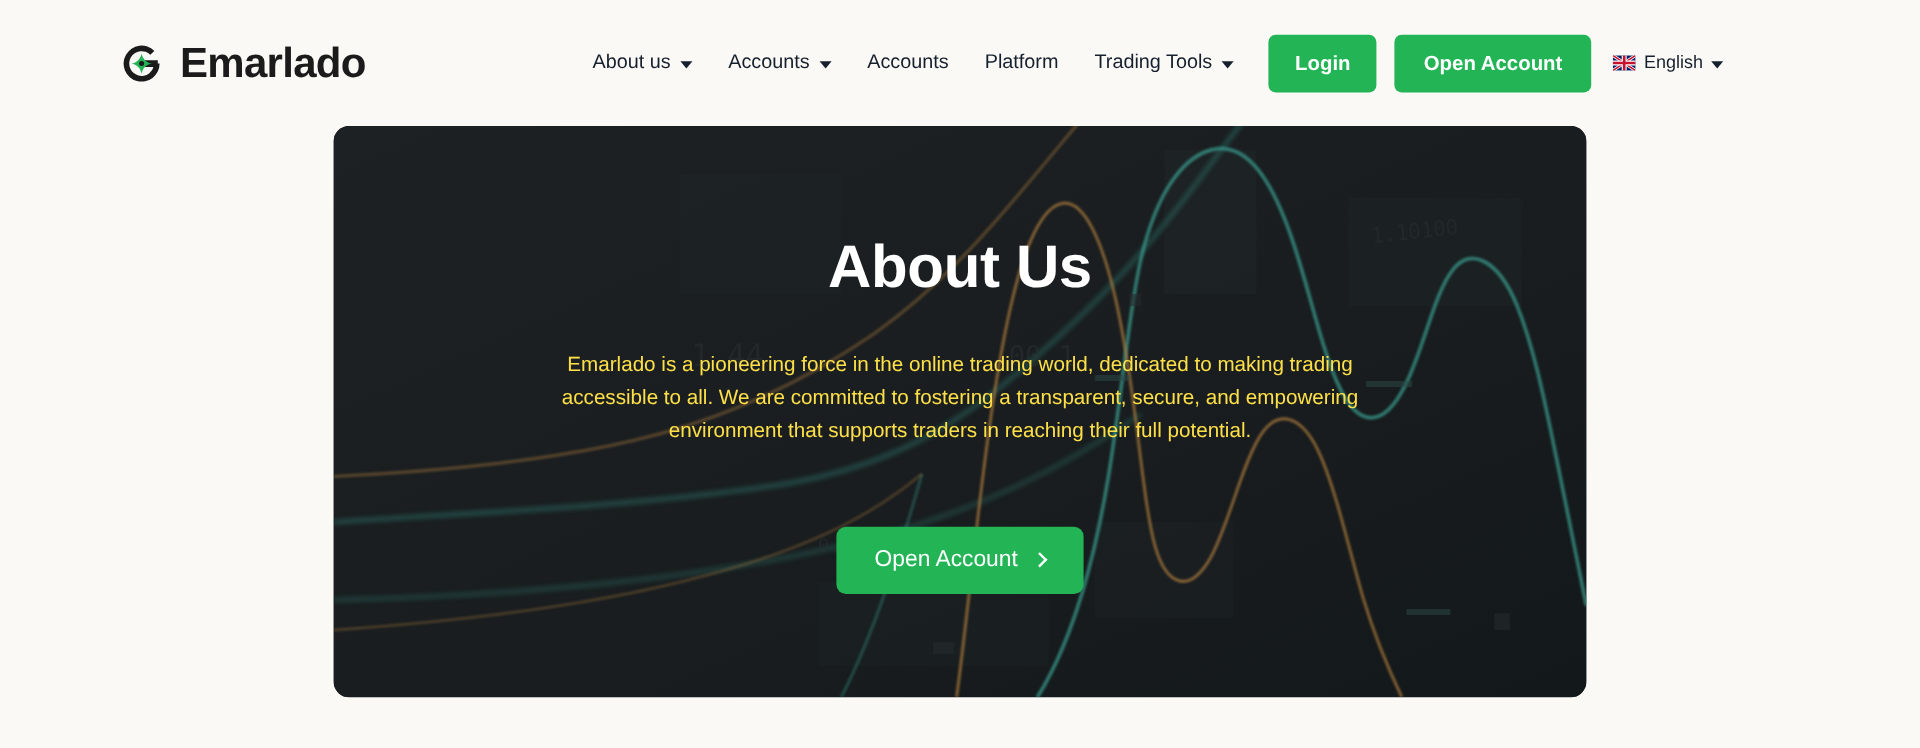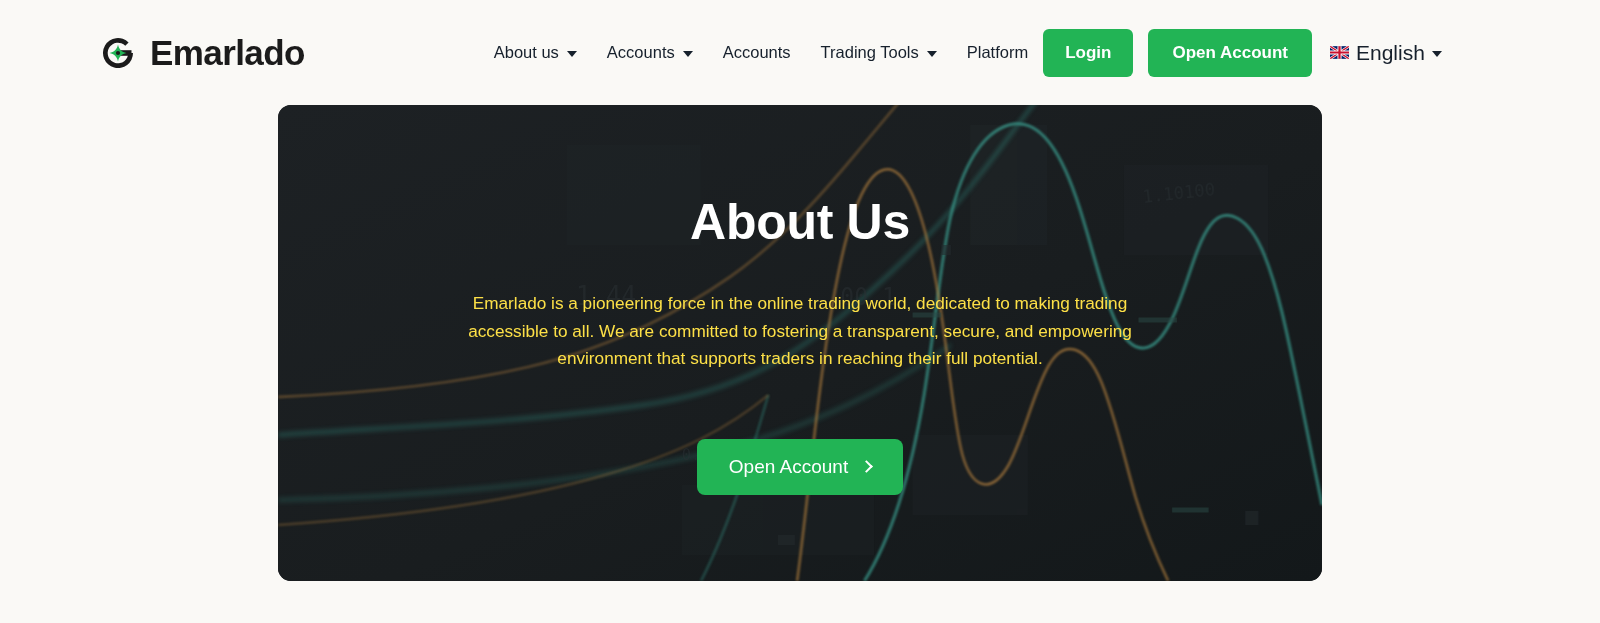--- a/index.html
+++ b/index.html
@@ -59,20 +59,21 @@
     border-left: 5px solid transparent;
     border-right: 5px solid transparent;
     border-top: 6px solid #16202c;
     display: inline-block;
     margin-top: 2px;
   }
 
   .actions {
     display: flex;
     align-items: center;
+    margin-left: 14px;
     gap: 15px;
   }
   .btn-green {
     background: #22b455;
     color: #ffffff;
     border: none;
     border-radius: 6px;
     font-family: "Liberation Sans", sans-serif;
     font-size: 17px;
     font-weight: 700;
@@ -84,21 +85,21 @@
     align-items: center;
     justify-content: center;
   }
   .btn-green.wide { padding: 0 24px; }
 
   .lang {
     display: flex;
     align-items: center;
     gap: 7px;
     margin-left: 18px;
-    font-size: 21px;
+    font-size: 15px;
     color: #16202c;
     cursor: pointer;
     white-space: nowrap;
   }
   .flag-uk { width: 19px; height: 13px; display: block; border-radius: 1px; }
 
   
   .hero-wrap {
     padding: 0 278px;
   }
@@ -192,26 +193,26 @@
     <div class="nav-item">
       <span>Accounts</span>
       <span class="caret"></span>
     </div>
 
     <div class="nav-item">
       <span>Accounts</span>
     </div>
 
     <div class="nav-item">
+      <span>Platform</span>
+    </div>
+
+    <div class="nav-item">
       <span>Trading Tools</span>
       <span class="caret"></span>
-    </div>
-
-    <div class="nav-item">
-      <span>Platform</span>
     </div>
 
 
   </nav>
 
   <div class="actions">
     <button class="btn-green">Login</button>
     <button class="btn-green wide">Open Account</button>
   </div>
 

